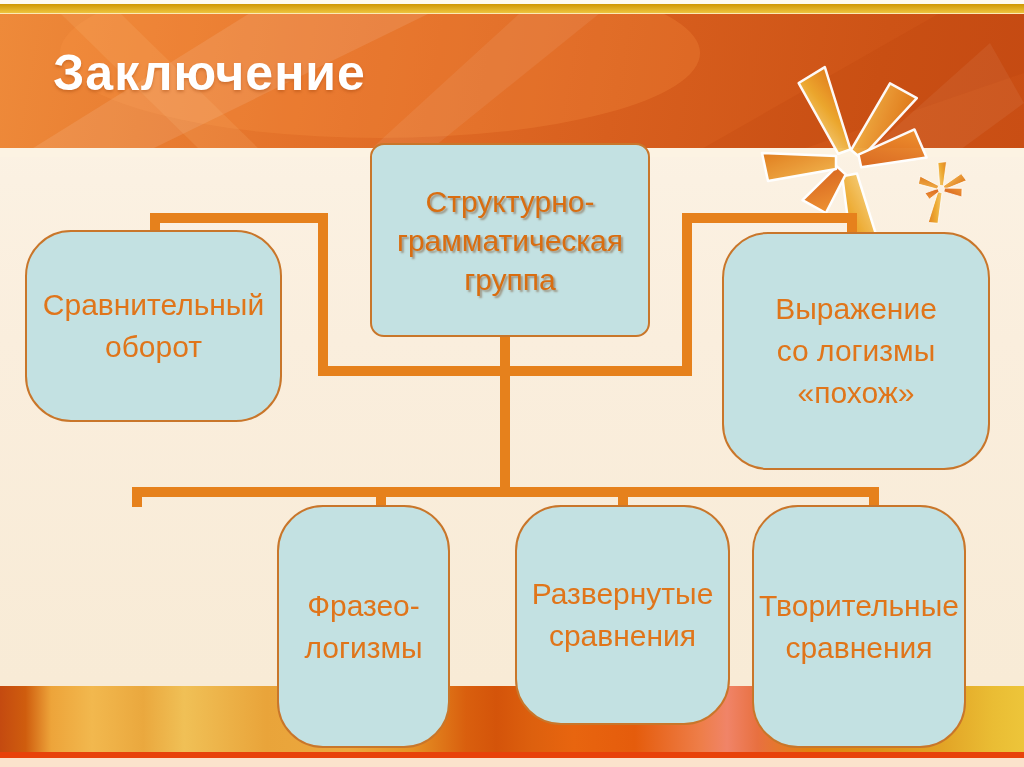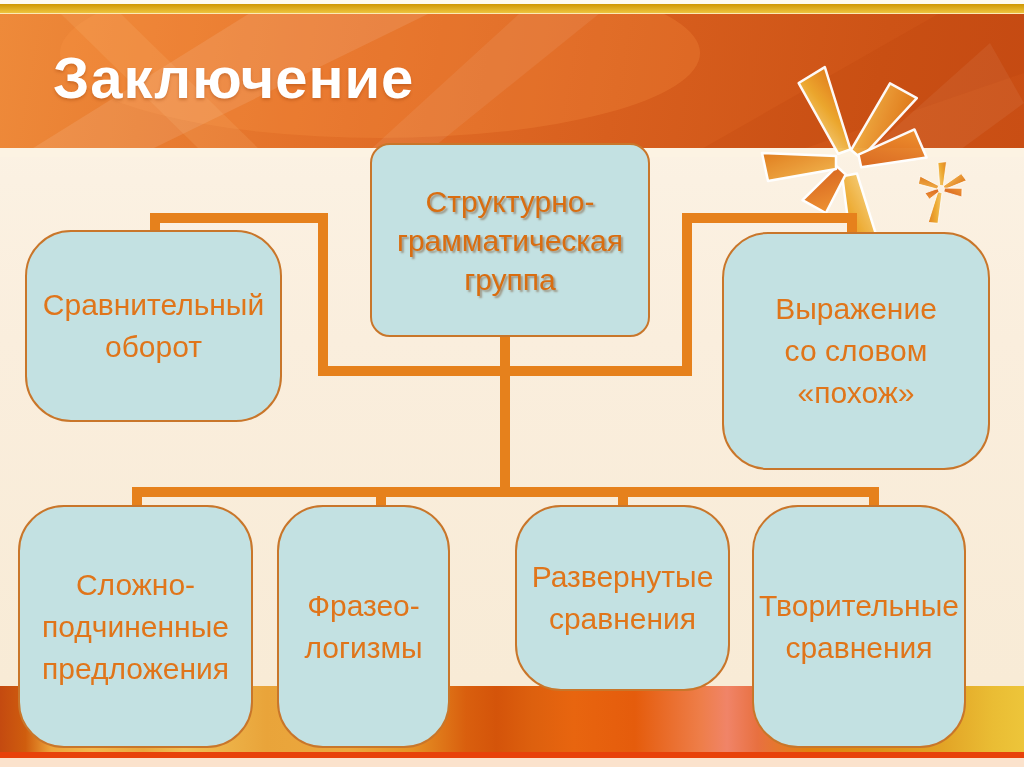--- a/index.html
+++ b/index.html
@@ -9,39 +9,39 @@
     background:linear-gradient(180deg,#fdf6ea 0px,#fbf1e2 180px,#faeedd 340px,#f8ebd6 680px,#f8ebd6 100%);
   }
   .top-strip{position:absolute;left:0;top:0;width:1024px;height:4px;background:#fdfaf2;z-index:4;}
   .gold-bar{position:absolute;left:0;top:4px;width:1024px;height:9px;
     background:linear-gradient(180deg,#cf9704,#eec43e);border-bottom:1px solid #fce9b4;z-index:4;}
   .header{position:absolute;left:0;top:13px;width:1024px;height:137px;z-index:1;
     background:linear-gradient(100deg,#ee8a3a 0%,#e4722a 30%,#d85f1e 60%,#cd5316 85%,#c94e14 100%);}
   .header svg{position:absolute;left:0;top:0;width:100%;height:100%;}
   .header-edge{position:absolute;left:0;top:148px;width:1024px;height:9px;background:#fcf3e3;z-index:1;}
   .title{position:absolute;left:53px;top:44px;margin:0;z-index:2;
-    font-size:58px;font-weight:bold;color:#ffffff;letter-spacing:1px;
+    font-size:50px;font-weight:bold;color:#ffffff;letter-spacing:1px;
     text-shadow:0 2px 3px rgba(150,60,10,0.35);}
   .bottom-band{position:absolute;left:0;top:686px;width:1024px;height:67px;z-index:0;
     background:linear-gradient(90deg,
       #c44a10 0%, #cf5d0e 2.5%, #eda43a 5%, #f2b84e 9%, #eaa83e 14%, #f0c056 18%,
       #e9a43a 26%, #eca83e 34%, #e69426 40%, #d95f0e 45.5%, #d4540a 48.5%, #dd600e 52%,
       #e8650f 56%, #e55c0c 62%, #ee7e4a 68.5%, #f08468 71%, #e87040 74%,
       #e2820f 79%, #dd9018 85%, #e2a426 92%, #eabd34 97%, #edc53a 100%);}
   .bottom-line{position:absolute;left:0;top:752px;width:1024px;height:6px;background:#e8420a;z-index:4;}
   .bottom-foot{position:absolute;left:0;top:758px;width:1024px;height:9px;background:#fbe2cc;z-index:4;}
   .pinwheel{position:absolute;z-index:1;}
   .conn{position:absolute;background:#e6811c;z-index:2;}
   .node{
     position:absolute;z-index:3;display:flex;align-items:center;justify-content:center;
     background:#c3e1e2;border:2px solid #c9762a;border-radius:46px;
     box-sizing:border-box;text-align:center;}
   .node-label{
     white-space:pre-line;color:#e0751a;font-size:30px;line-height:42px;}
-  .node-root{border-radius:20px;}
+  .node-root{border-radius:14px;}
   .node-root .node-label{color:#d96d10;line-height:39px;
     text-shadow:2px 2px 2px rgba(110,60,20,0.45);}
 </style>
 </head>
 <body>
 
 <div class="slide">
 
   <div class="top-strip"></div>
   <div class="gold-bar"></div>
@@ -127,36 +127,31 @@
 группа</span>
   </div>
 
   <div class="node" style="left:25px;top:230px;width:257px;height:192px">
     <span class="node-label">Сравнительный
 оборот</span>
   </div>
 
   <div class="node" style="left:722px;top:232px;width:268px;height:238px">
     <span class="node-label">Выражение
-со словом
+со логизмы
 «похож»</span>
   </div>
 
-  <div class="node" style="left:18px;top:505px;width:235px;height:243px">
-    <span class="node-label">Сложно-
-подчиненные
-предложения</span>
-  </div>
 
   <div class="node" style="left:277px;top:505px;width:173px;height:243px">
     <span class="node-label">Фразео-
 логизмы</span>
   </div>
 
-  <div class="node" style="left:515px;top:505px;width:215px;height:186px">
+  <div class="node" style="left:515px;top:505px;width:215px;height:220px">
     <span class="node-label">Развернутые
 сравнения</span>
   </div>
 
   <div class="node" style="left:752px;top:505px;width:214px;height:243px">
     <span class="node-label">Творительные
 сравнения</span>
   </div>
 
 </div>

